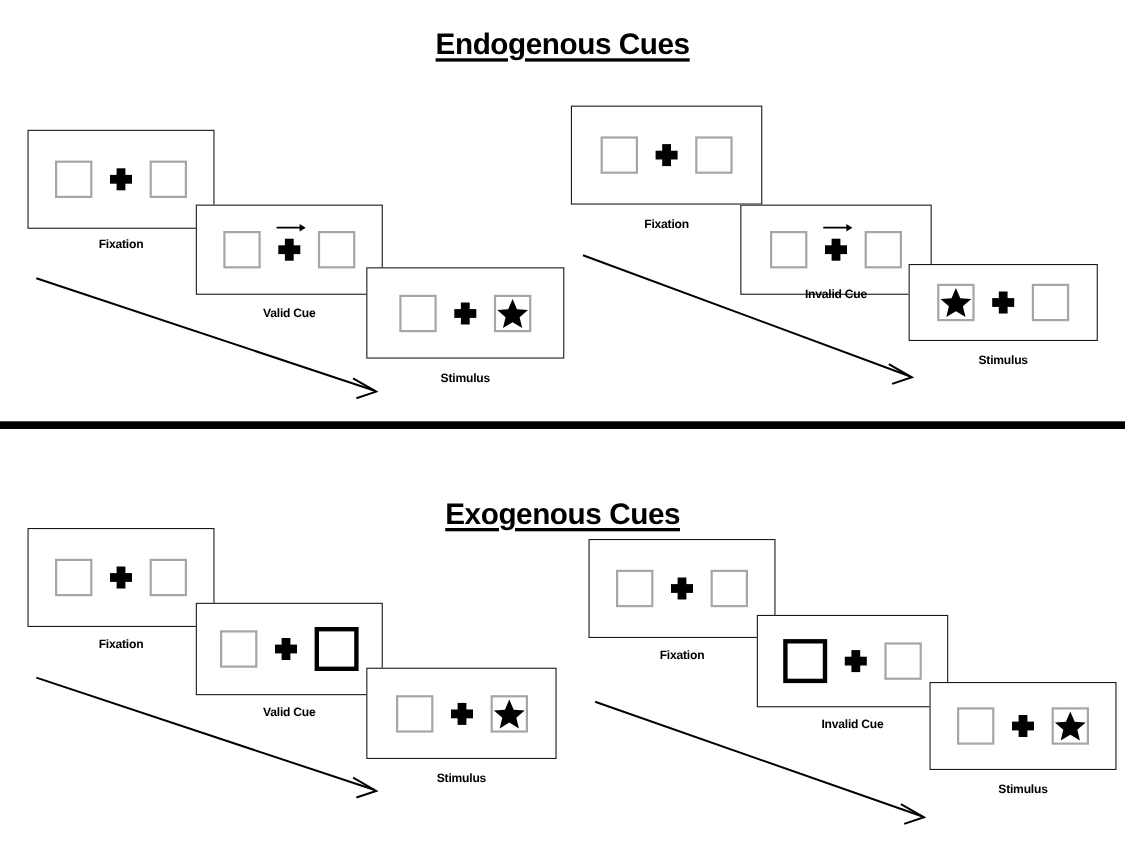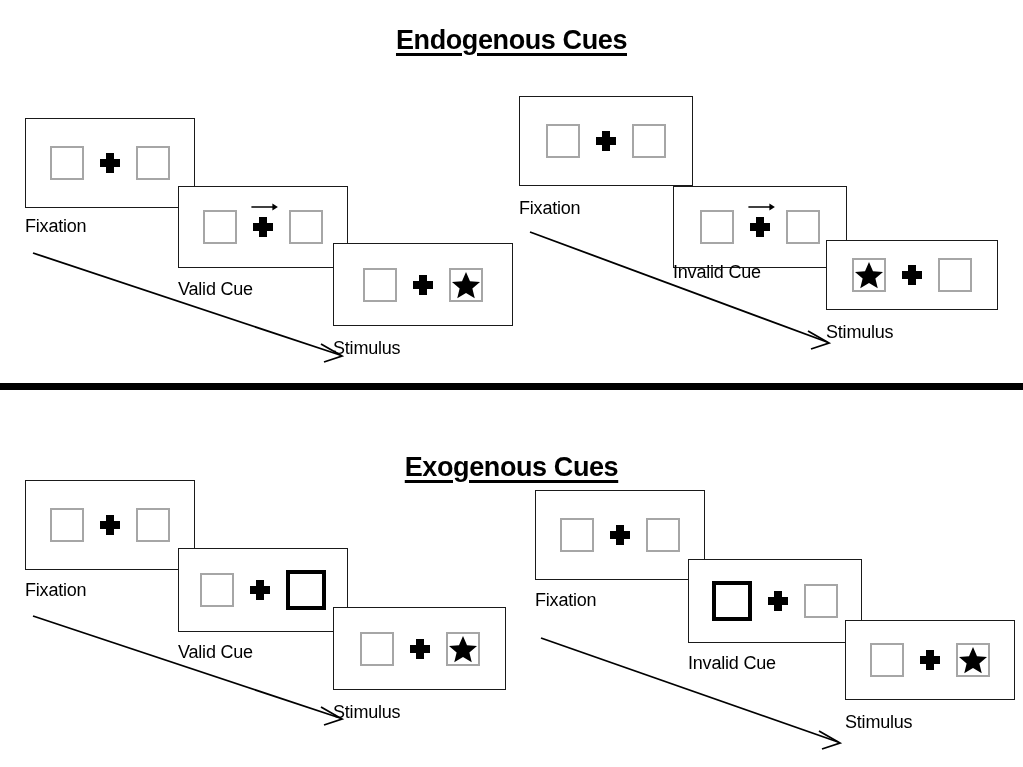--- a/index.html
+++ b/index.html
@@ -125,25 +125,25 @@
   
   .star {
     width: 30px;
     height: 30px;
     display: block;
   }
 
   
   .caption {
     position: absolute;
-    font-size: 18px;
-    font-weight: normal;
+    font-size: 11px;
+    font-weight: bold;
     letter-spacing: -0.2px;
     white-space: nowrap;
-    text-align: left;
+    text-align: center;
   }
 
   
   .timeline-arrow {
     position: absolute;
     overflow: visible;
   }
 </style>
 </head>
 <body>

